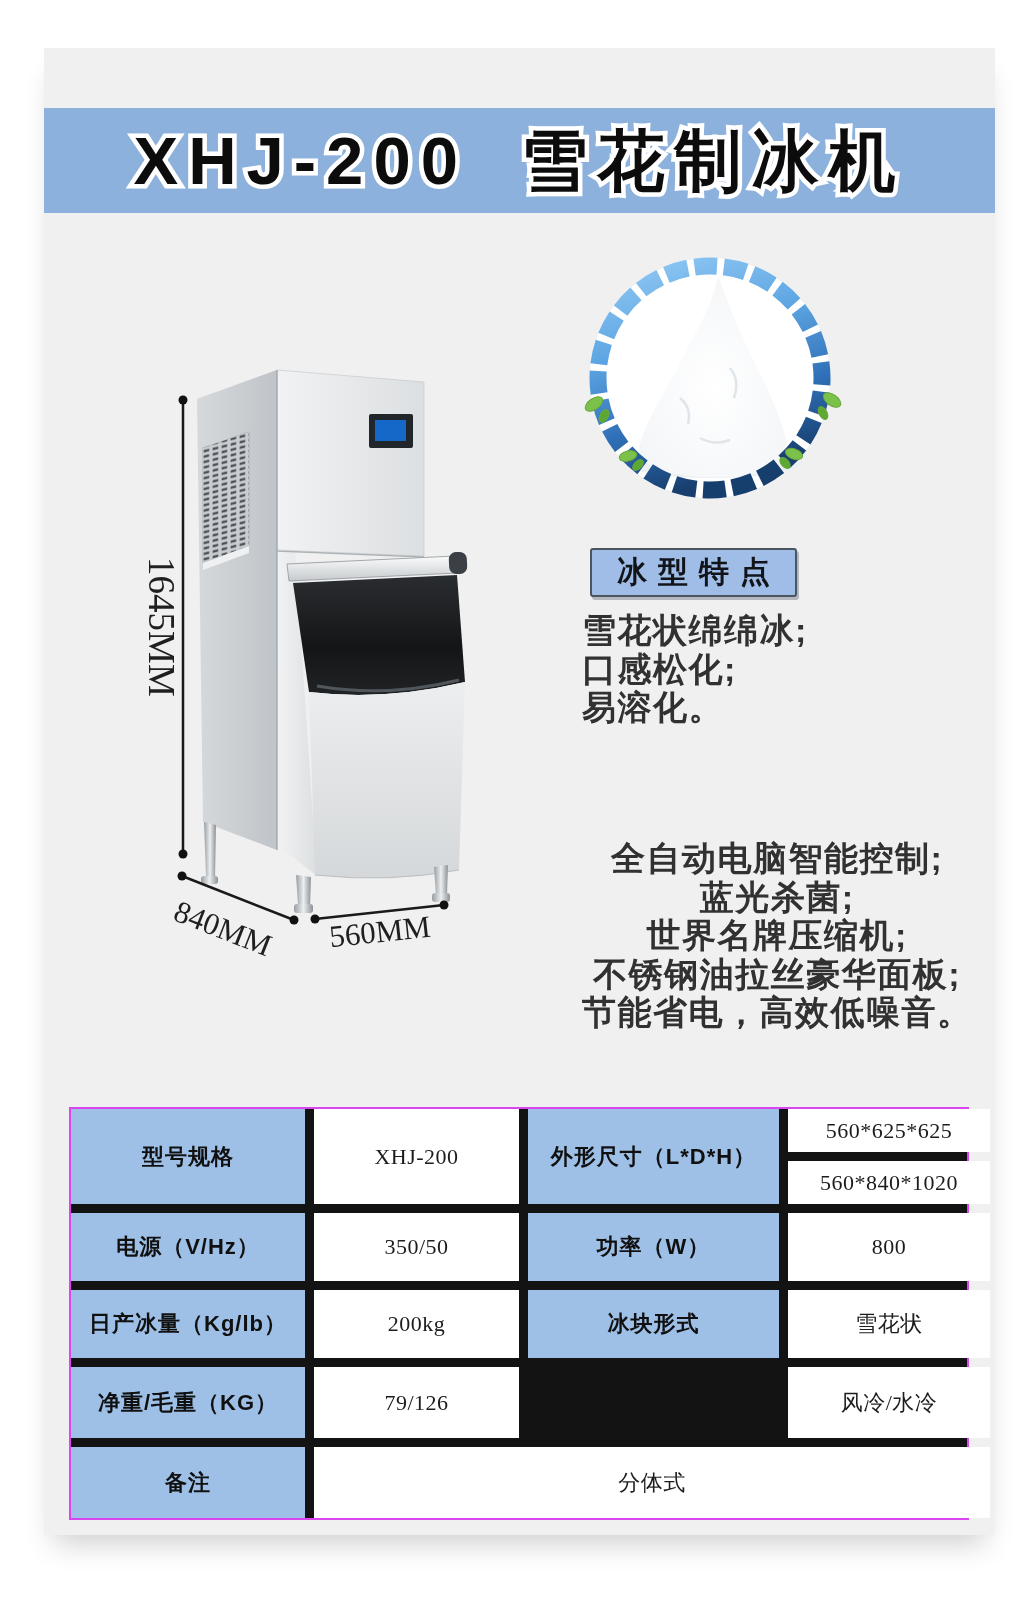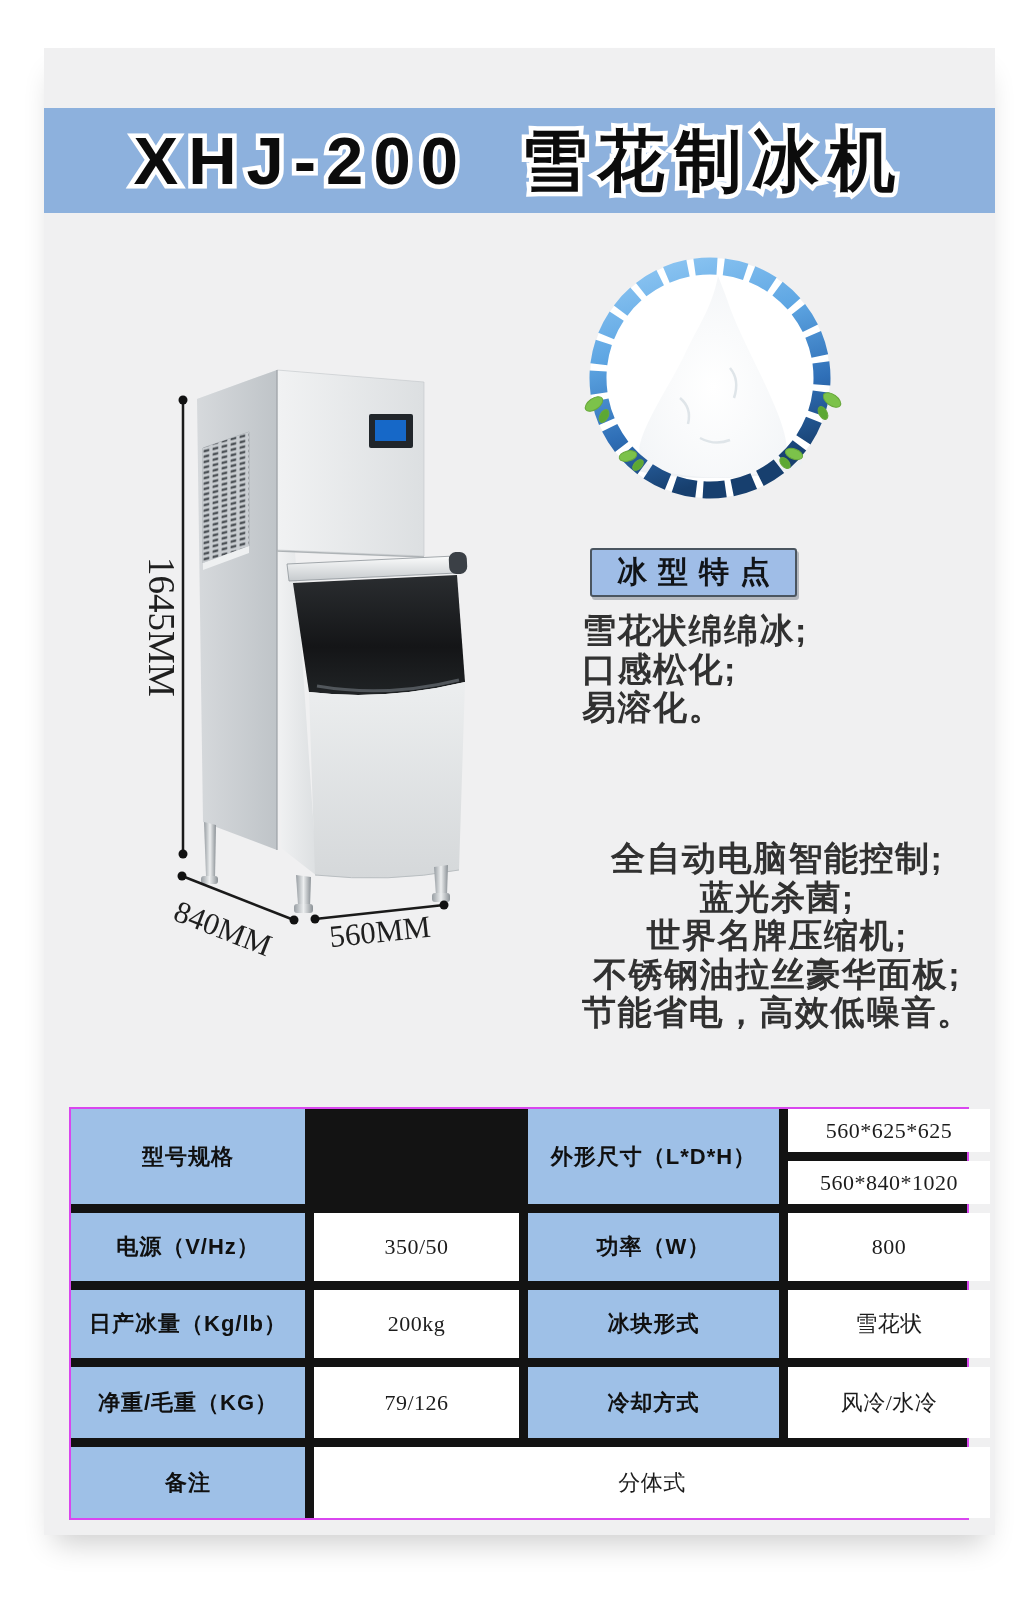--- a/index.html
+++ b/index.html
@@ -200,37 +200,37 @@
     <div class="feature-list list2">
       <div class="feature-line">全自动电脑智能控制;</div>
       <div class="feature-line">蓝光杀菌;</div>
       <div class="feature-line">世界名牌压缩机;</div>
       <div class="feature-line">不锈钢油拉丝豪华面板;</div>
       <div class="feature-line">节能省电，高效低噪音。</div>
     </div>
 
     <div class="spec-table">
       <div class="cell b" style="grid-column:1;grid-row:1/3">型号规格</div>
+      <div class="cell w" style="grid-column:2;grid-row:1/3">XHJ-200</div>
       <div class="cell b" style="grid-column:3;grid-row:1/3">外形尺寸（L*D*H）</div>
       <div class="cell w" style="grid-column:4;grid-row:1">560*625*625</div>
       <div class="cell w" style="grid-column:4;grid-row:2">560*840*1020</div>
 
       <div class="cell b" style="grid-column:1;grid-row:3">电源（V/Hz）</div>
       <div class="cell w" style="grid-column:2;grid-row:3">350/50</div>
       <div class="cell b" style="grid-column:3;grid-row:3">功率（W）</div>
       <div class="cell w" style="grid-column:4;grid-row:3">800</div>
 
       <div class="cell b" style="grid-column:1;grid-row:4">日产冰量（Kg/lb）</div>
       <div class="cell w" style="grid-column:2;grid-row:4">200kg</div>
       <div class="cell b" style="grid-column:3;grid-row:4">冰块形式</div>
       <div class="cell w" style="grid-column:4;grid-row:4">雪花状</div>
 
       <div class="cell b" style="grid-column:1;grid-row:5">净重/毛重（KG）</div>
       <div class="cell w" style="grid-column:2;grid-row:5">79/126</div>
-      <div class="cell b" style="grid-column:3;grid-row:5">冷却方式</div>
       <div class="cell w" style="grid-column:4;grid-row:5">风冷/水冷</div>
 
       <div class="cell b" style="grid-column:1;grid-row:6">备注</div>
       <div class="cell w" style="grid-column:2/5;grid-row:6">分体式</div>
     </div>
 
   </div>
 </div>
 
 </body></html>

